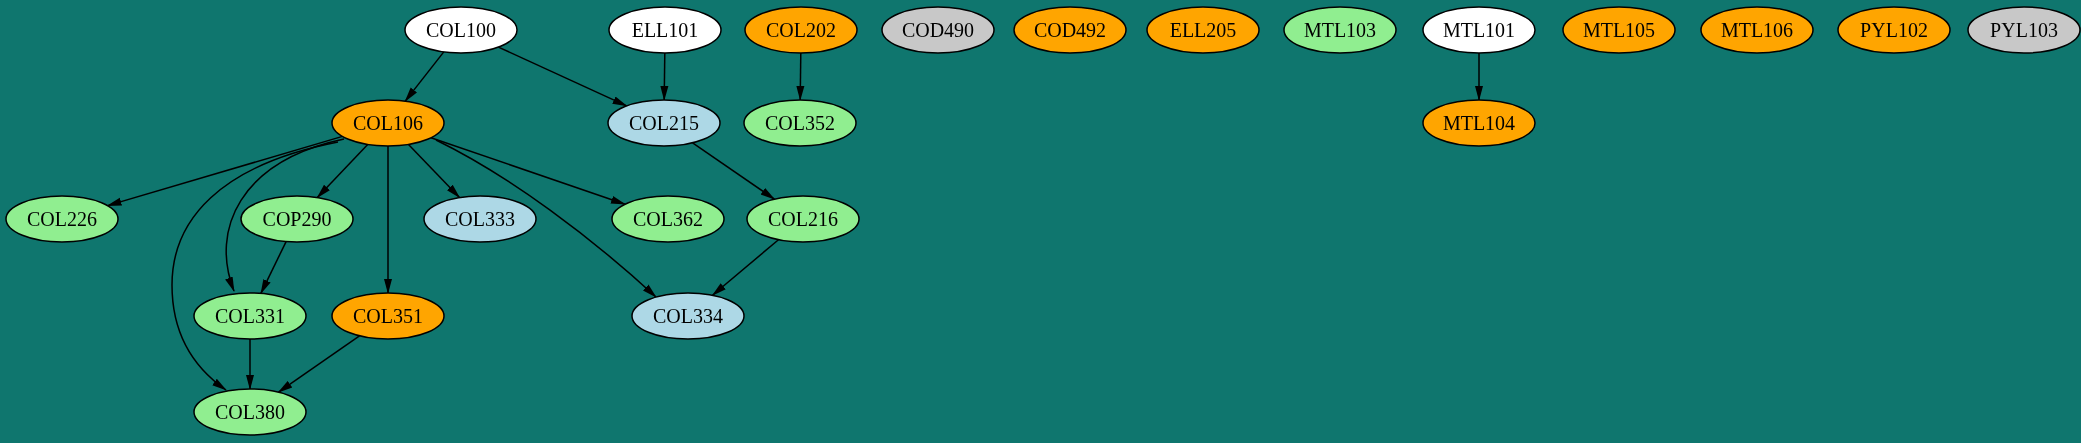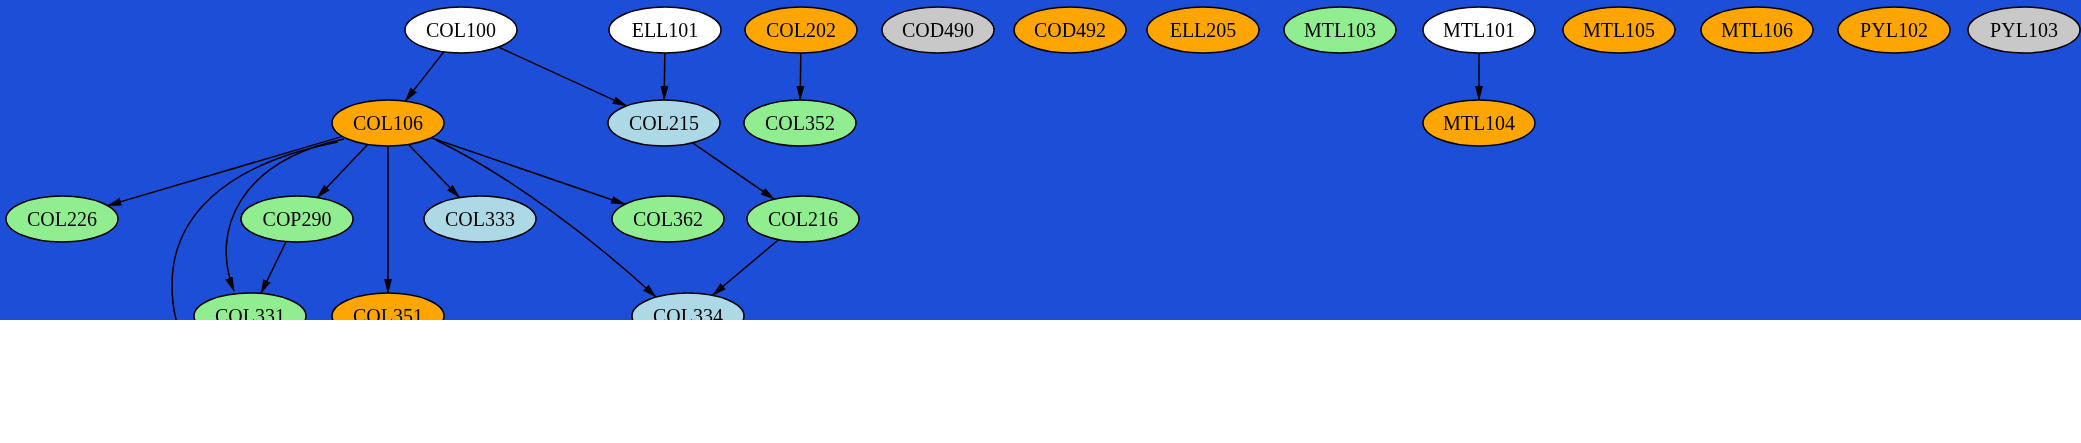--- a/index.html
+++ b/index.html
@@ -3,23 +3,23 @@
 <meta charset="utf-8">
 <style>
   html, body {
     margin: 0;
     padding: 0;
     background: #ffffff;
     font-family: "Liberation Serif", "DejaVu Serif", serif;
   }
   .canvas-wrap {
     width: 2081px;
-    height: 320px;
+    height: 443px;
     position: relative;
-    background: #1d4ed8;
+    background: #0f766e;
     overflow: hidden;
   }
   svg { display: block; }
   .graph-node ellipse {
     stroke: #000000;
     stroke-width: 1.5;
   }
   .graph-node text {
     font-family: "Liberation Serif", "DejaVu Serif", serif;
     font-size: 20px;

